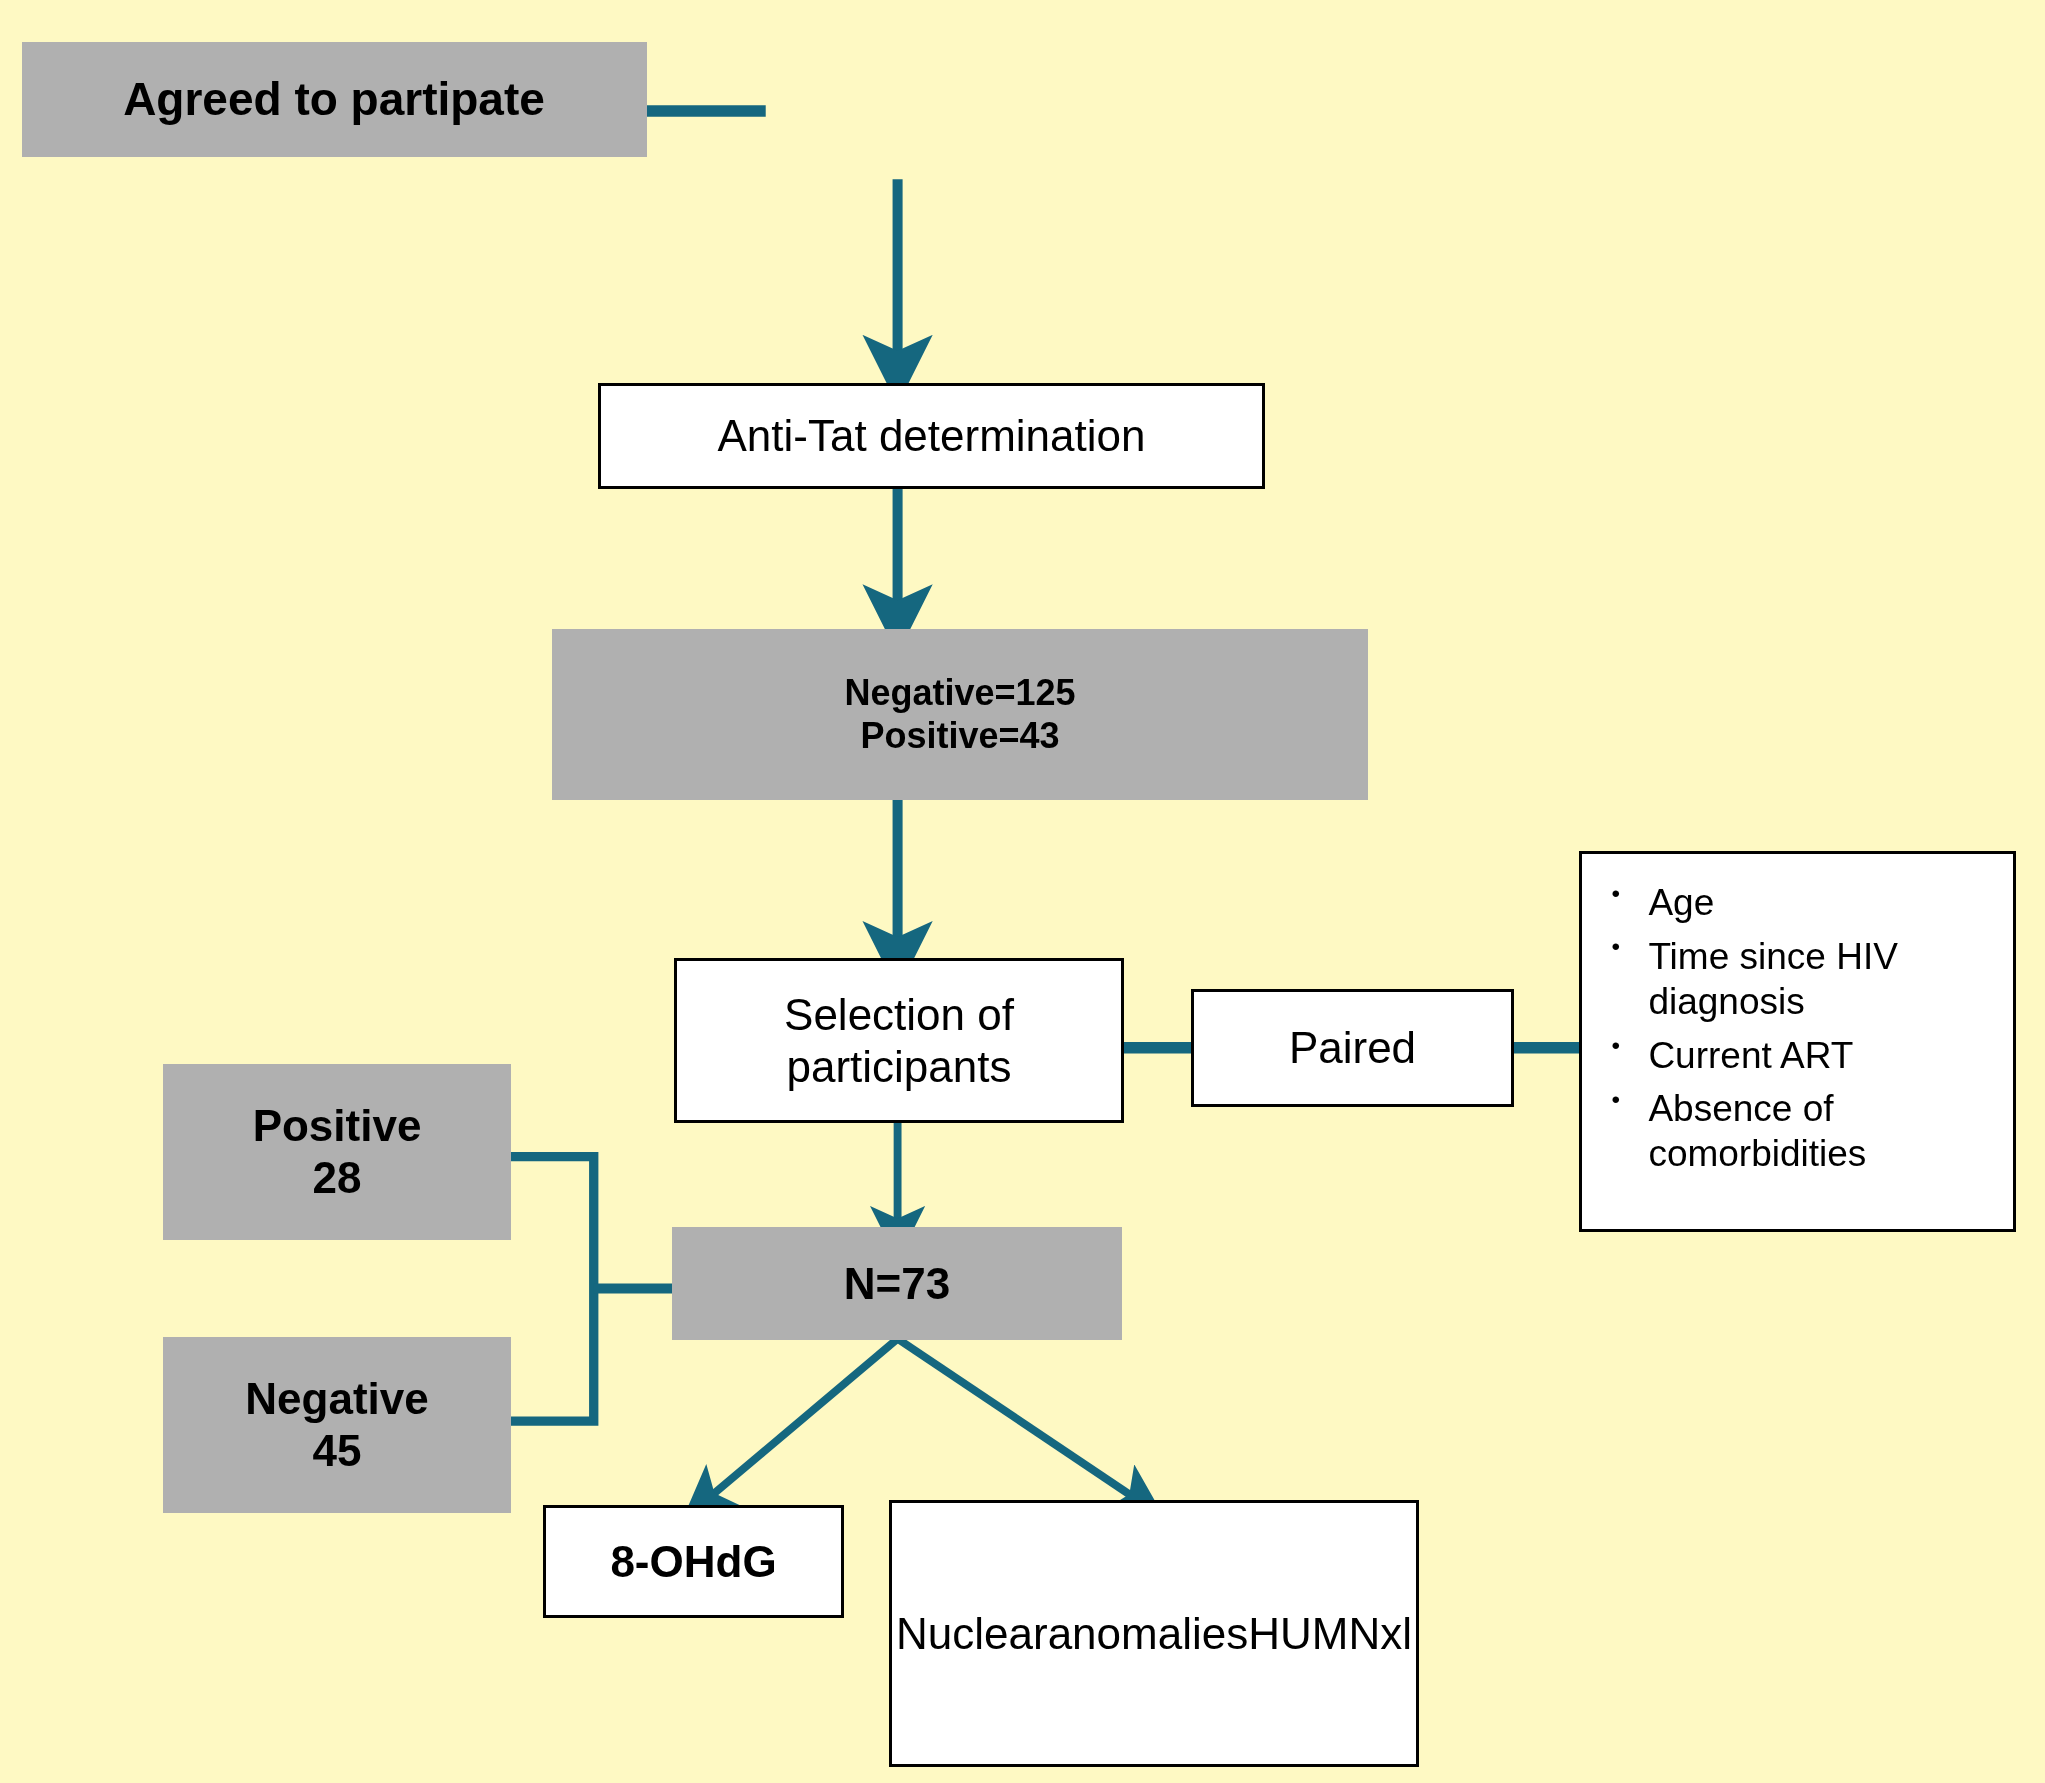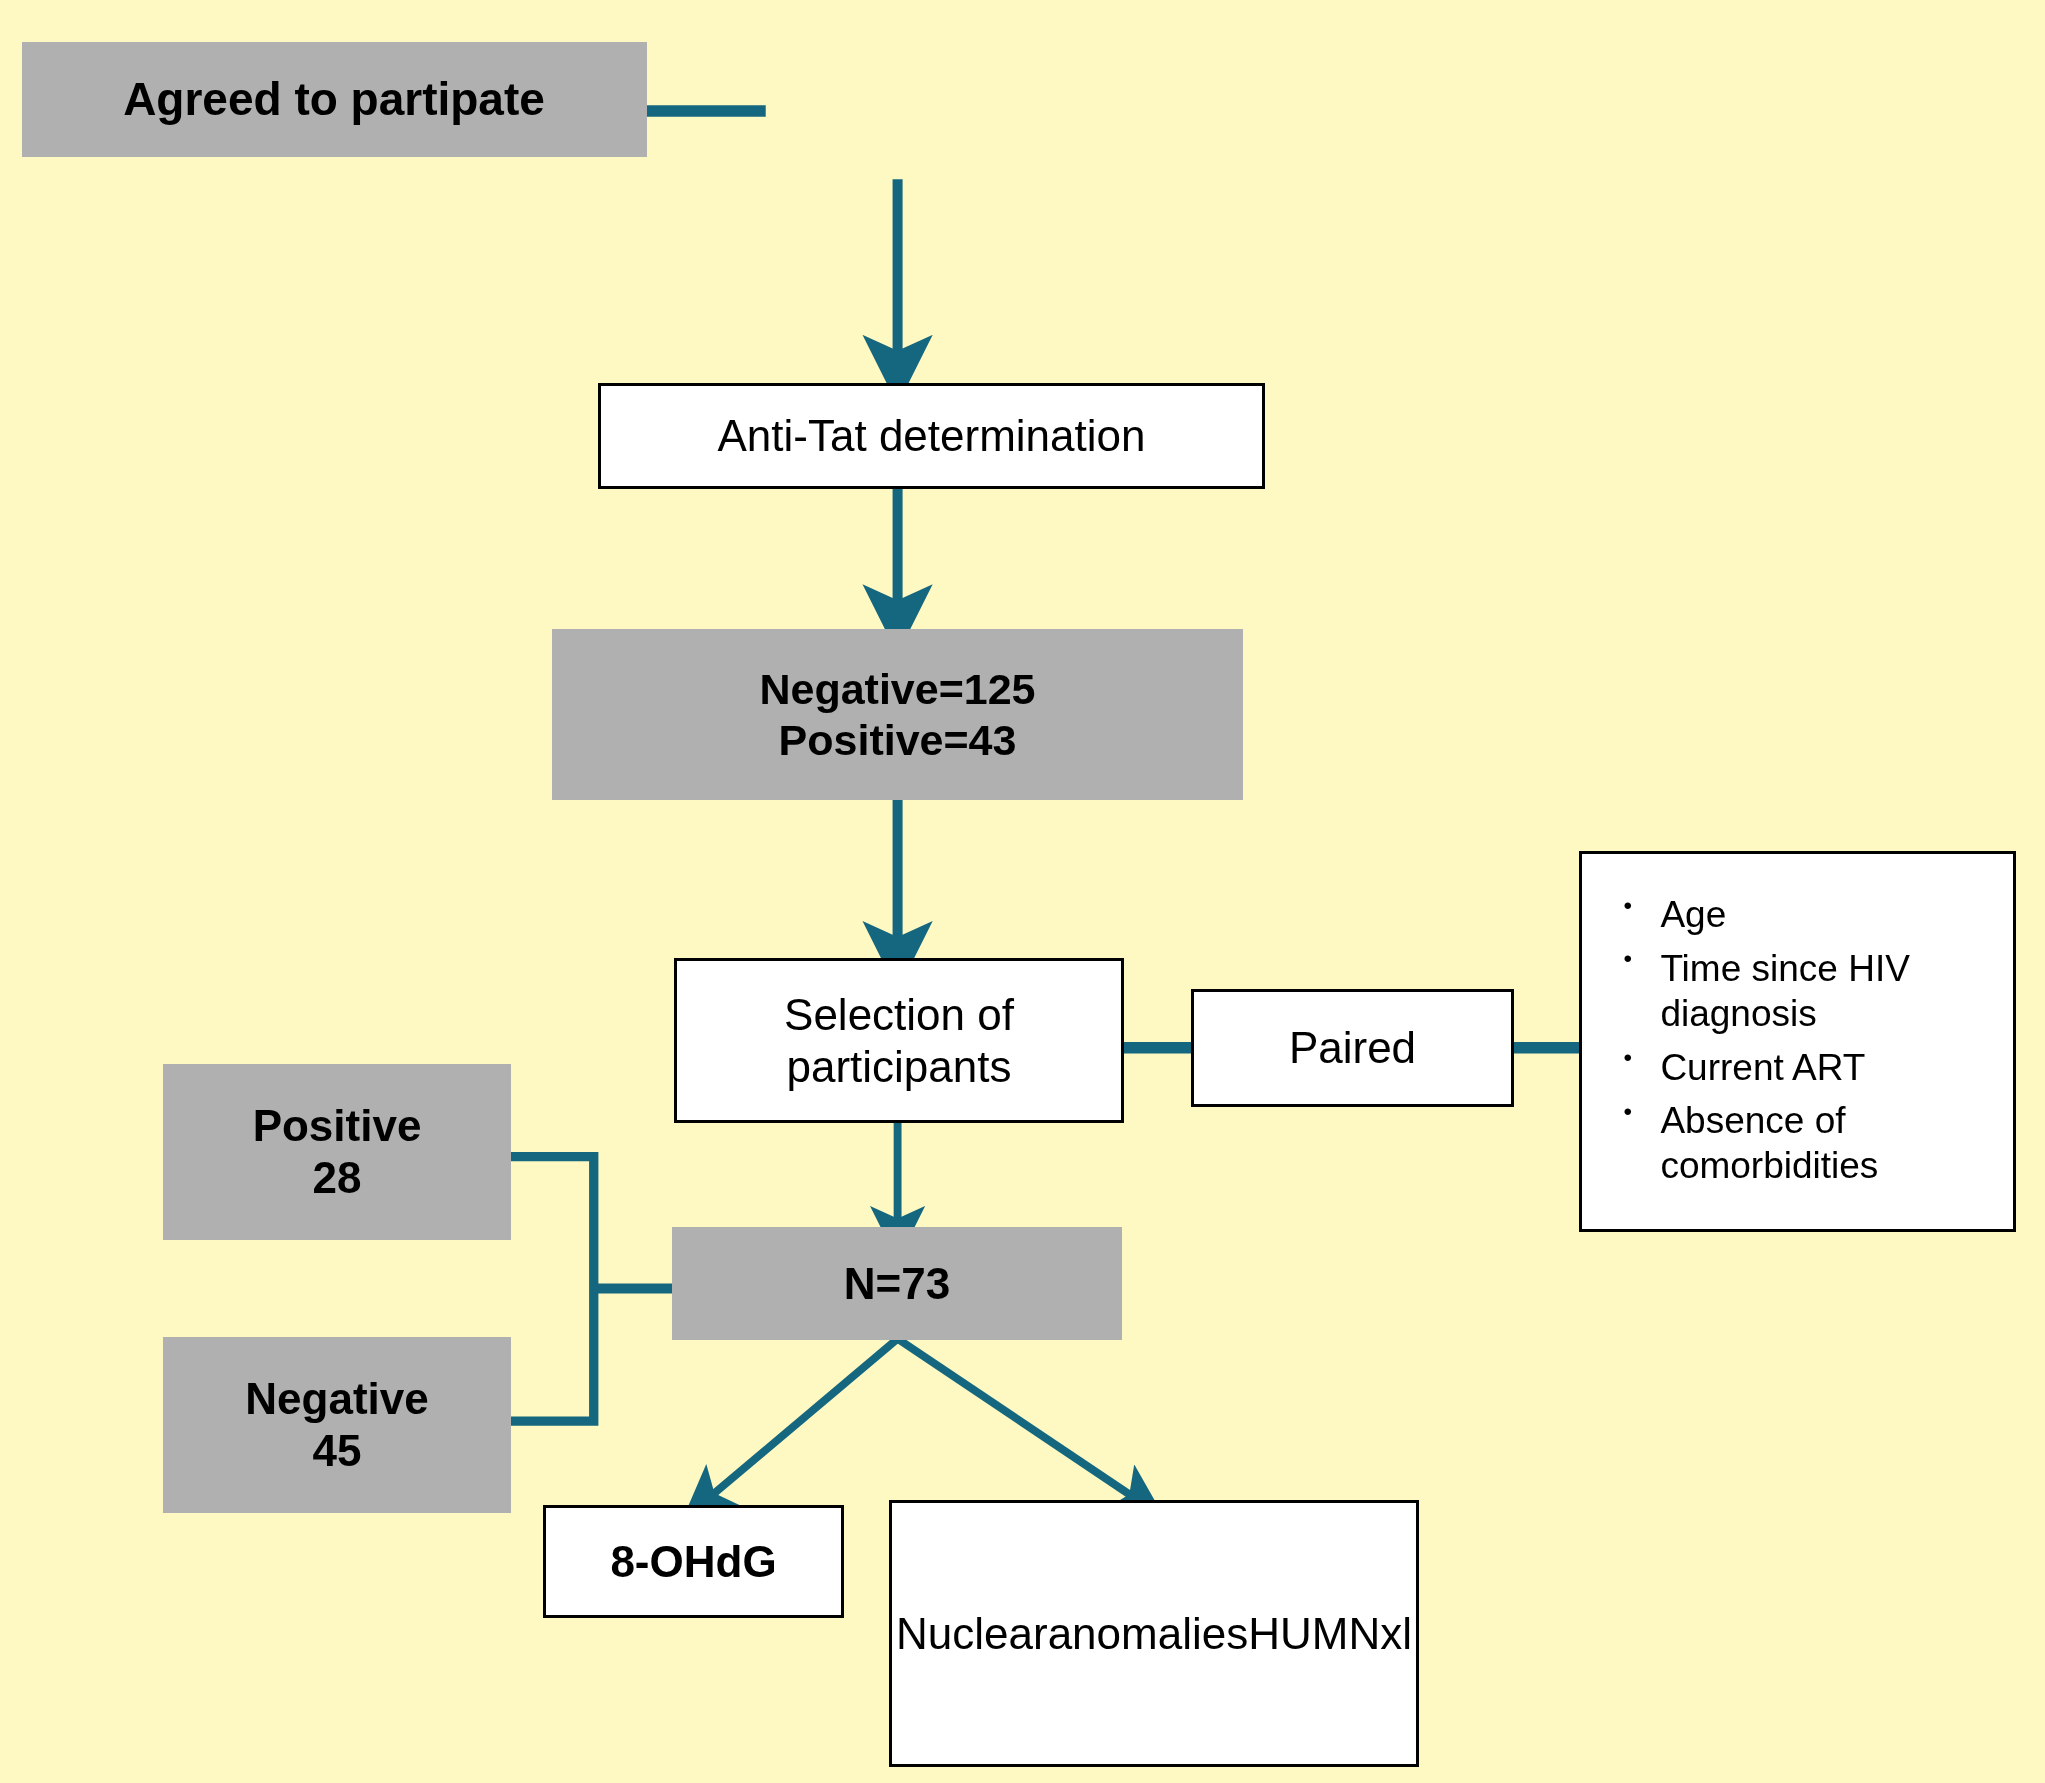--- a/index.html
+++ b/index.html
@@ -36,21 +36,21 @@
     font-weight: normal;
   }
   .node-list {
     background: #ffffff;
     border: 3.6px solid #000000;
     display: block;
     text-align: left;
     padding: 26px 13px 13px 24.4px;
   }
   .node-list ul {
-    margin: 12px;
+    margin: 0;
     padding: 0 0 0 42px;
     list-style: none;
   }
   .node-list li {
     position: relative;
     margin: 0 0 8.6px 0;
     line-height: 1.22;
     color: #000;
   }
   .node-list li::before {
@@ -107,21 +107,21 @@
 
   <div class="node node-gray" style="left:21.5px; top:42px; width:625px; height:115px; font-size:46px;">
     <span class="lbl">Agreed to partipate</span>
   </div>
 
 
   <div class="node node-white" style="left:598px; top:371px; width:667px; height:106px; font-size:44px;margin-top:12px;">
     <span class="lbl">Anti-Tat determination</span>
   </div>
 
-  <div class="node node-gray" style="left:552px; top:629px; width:691px; height:171px; font-size:43px; flex-direction:column;">
+  <div class="node node-gray" style="left:552px; top:629px; width:816px; height:171px; font-size:36px; flex-direction:column;">
     <span class="lbl">Negative=125</span>
     <span class="lbl">Positive=43</span>
   </div>
 
   <div class="node node-white" style="left:674px; top:958px; width:450px; height:165px; font-size:44px; flex-direction:column;">
     <span class="lbl">Selection of</span>
     <span class="lbl">participants</span>
   </div>
 
   <div class="node node-white" style="left:1191px; top:989px; width:323px; height:118px; font-size:44px;">

